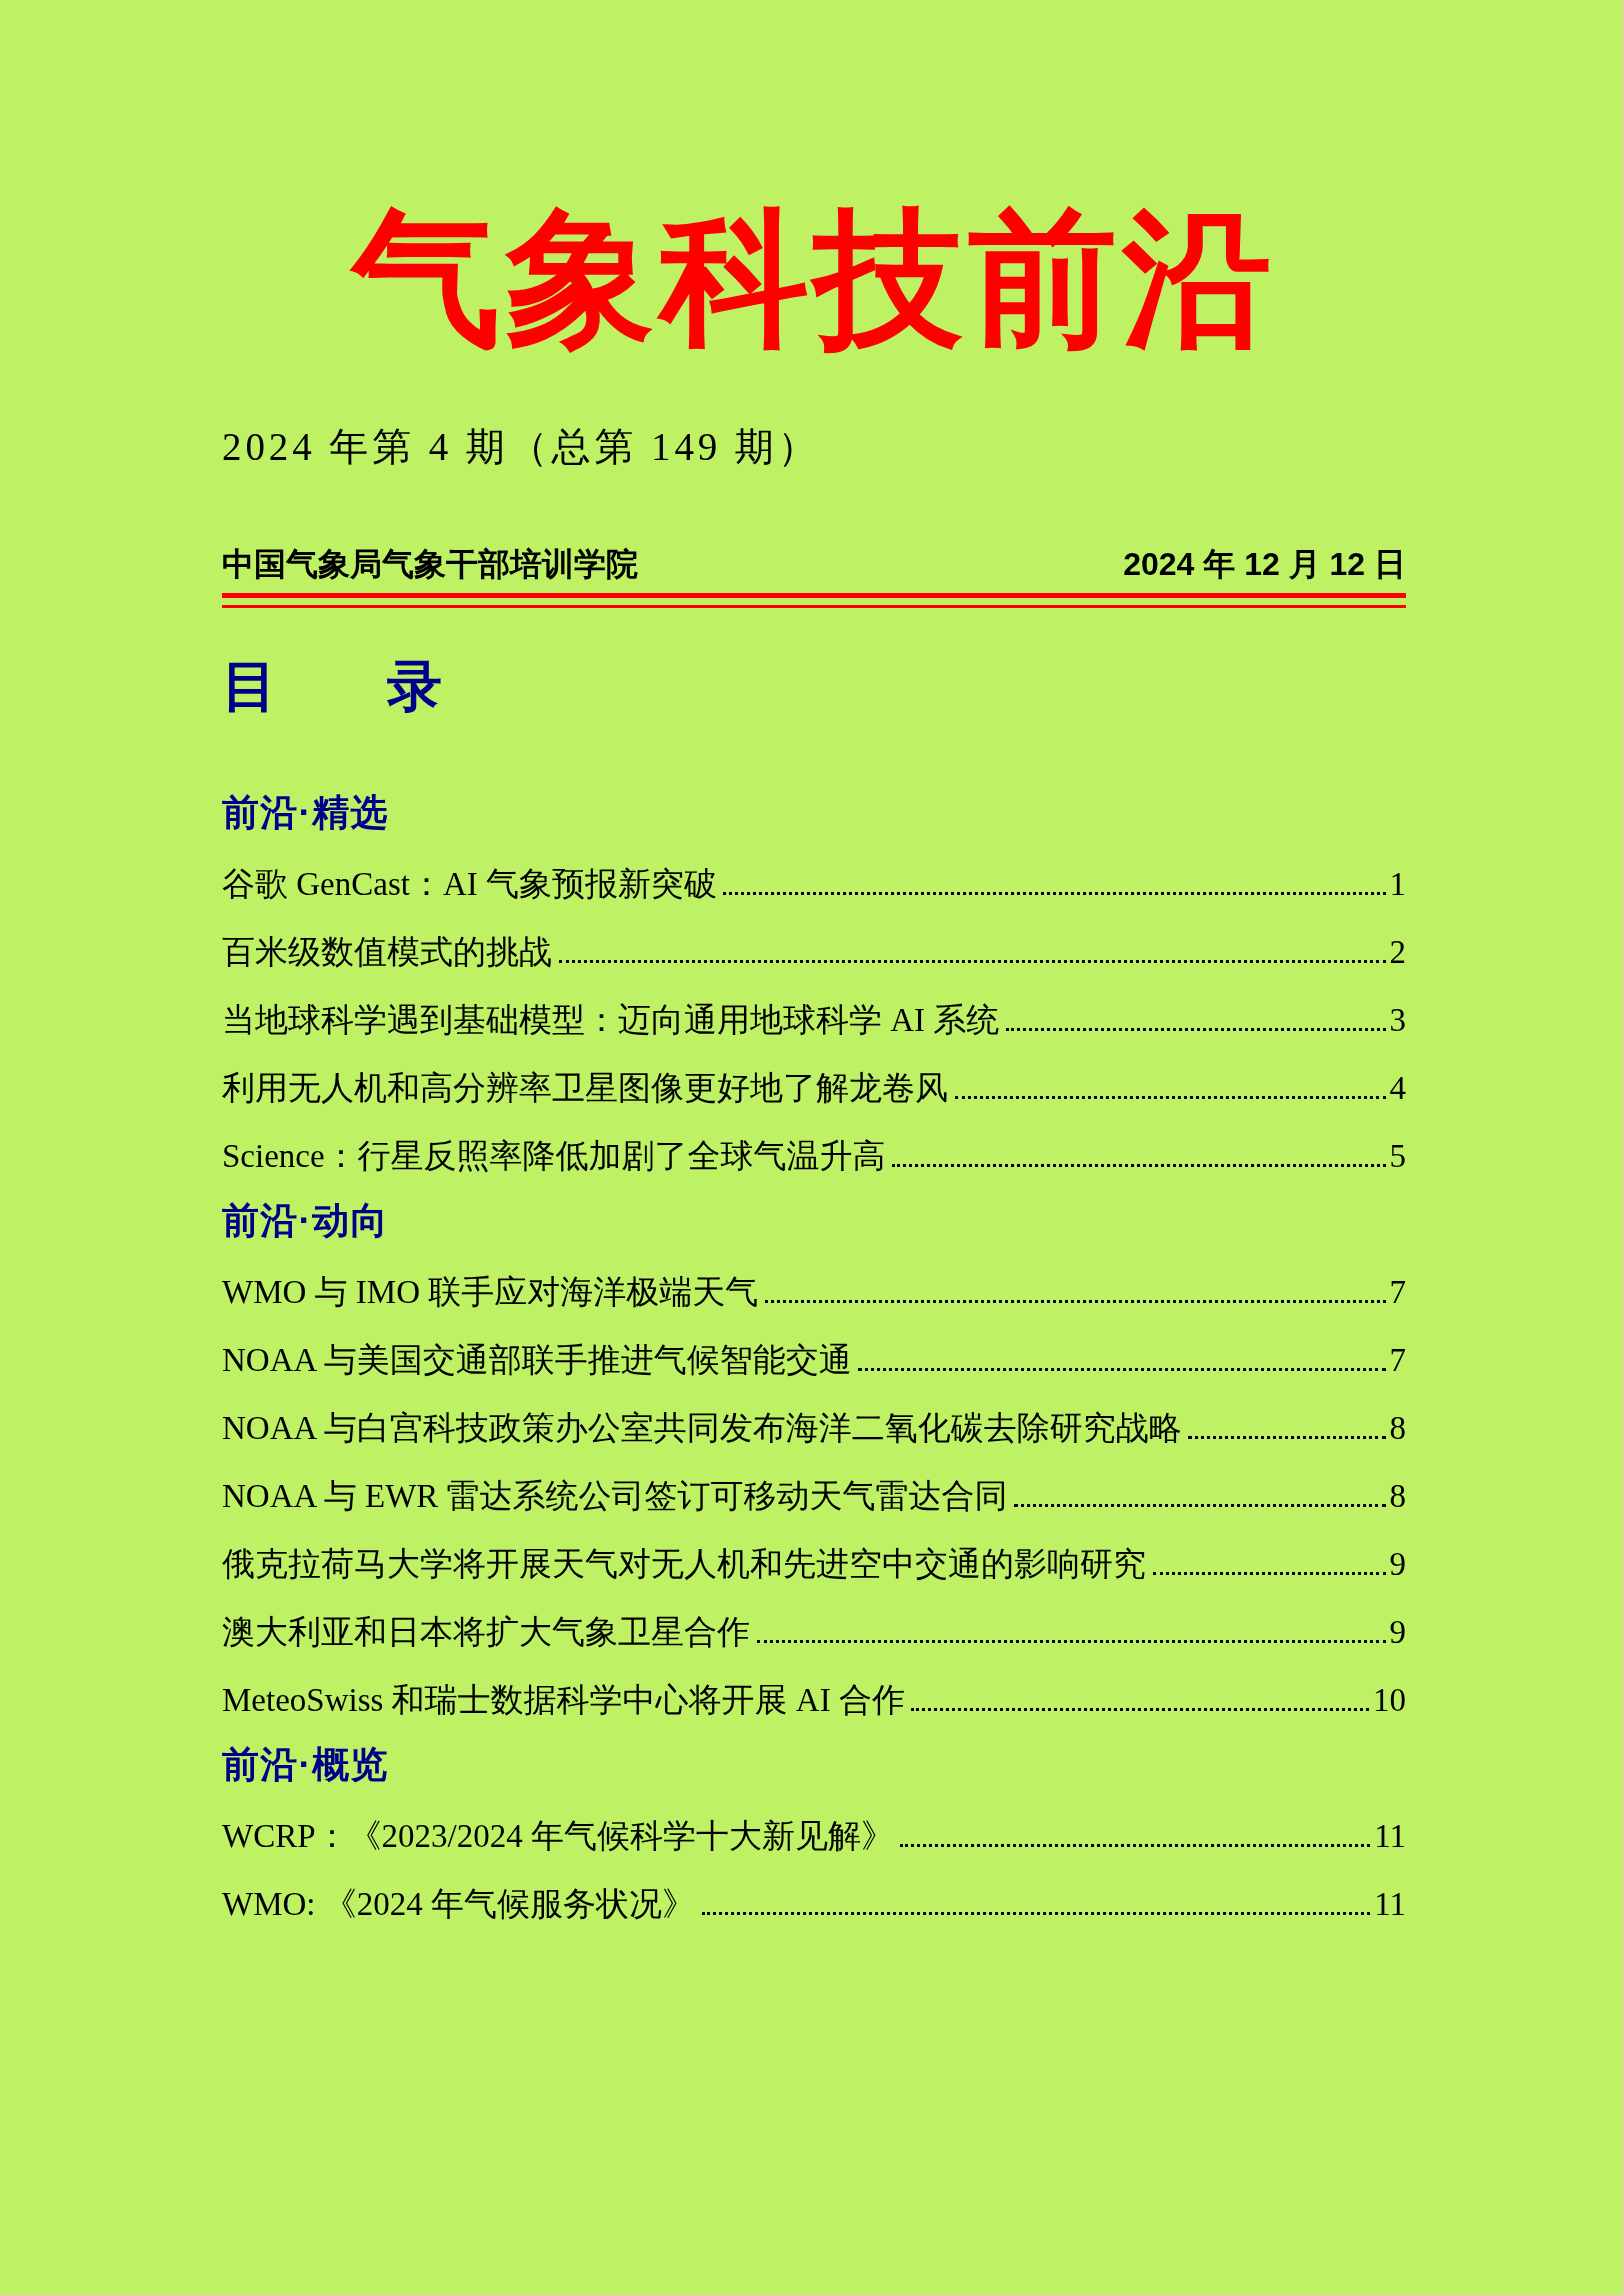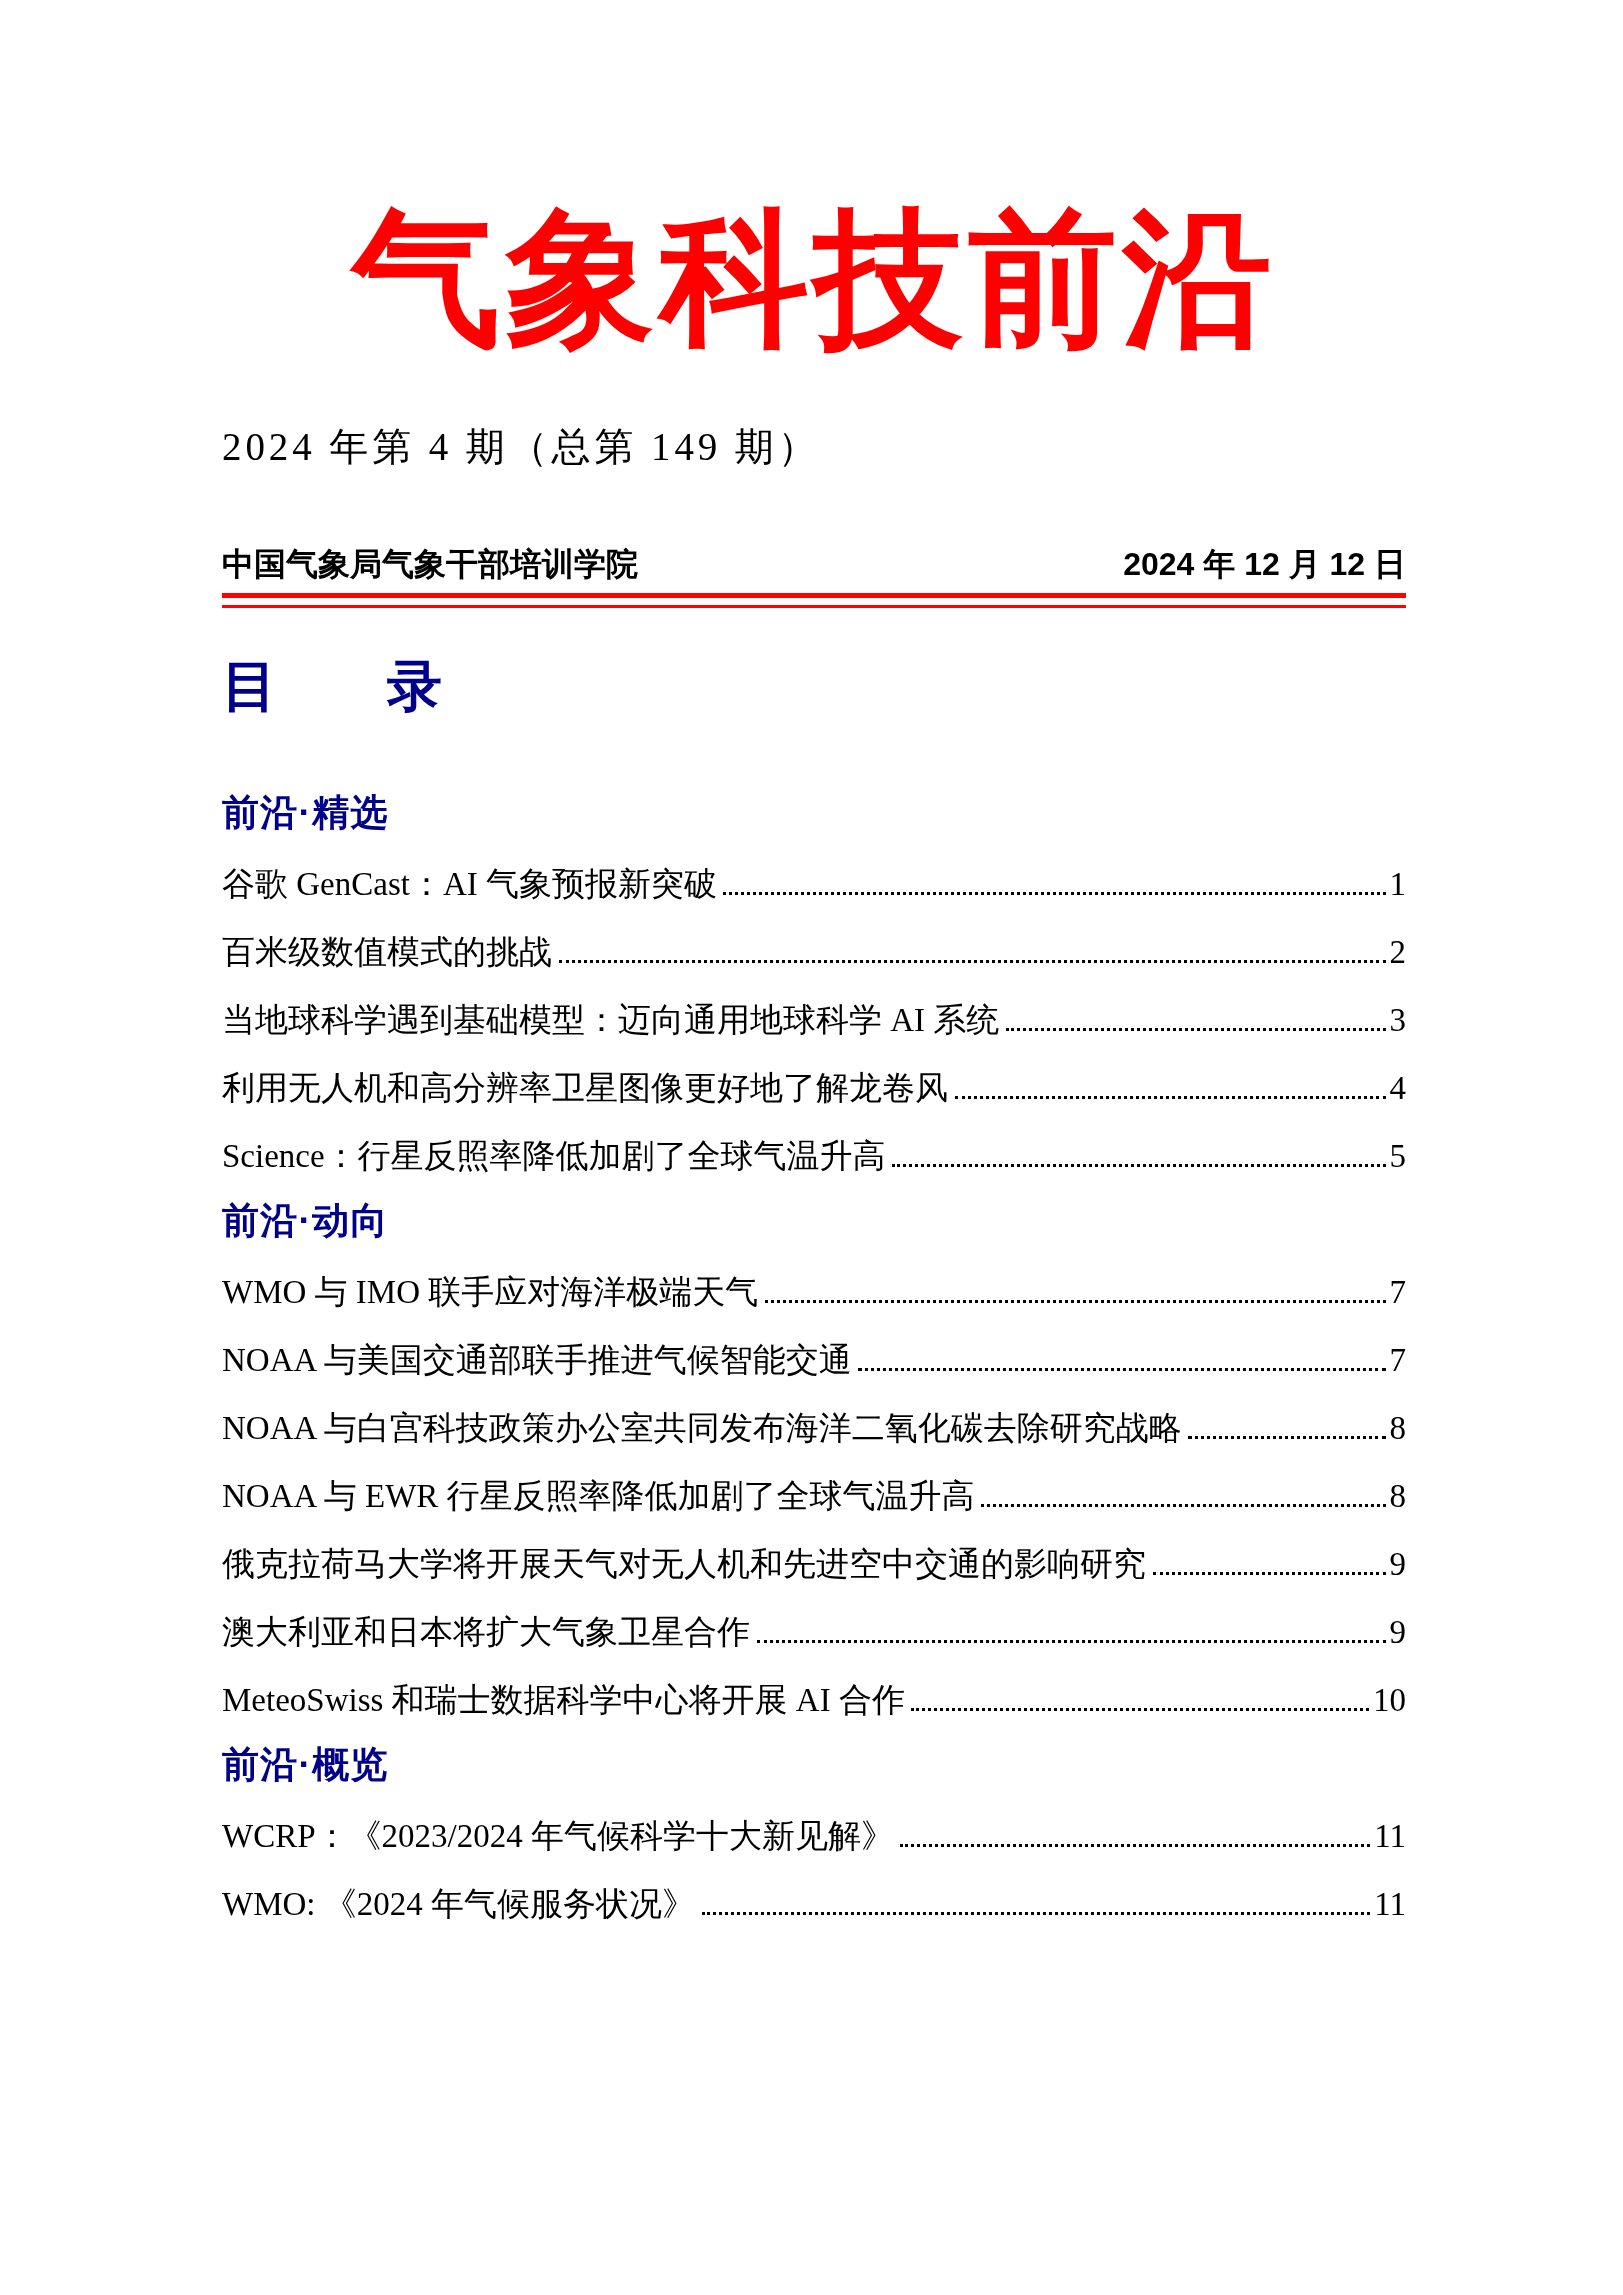--- a/index.html
+++ b/index.html
@@ -1,20 +1,20 @@
 <!DOCTYPE html>
 <html lang="zh" style="font-size:10.5px"><head>
 <meta charset="utf-8">
 <style>
   html, body { margin: 0; padding: 0; background: #888; }
   .page {
     width: 1623px;
     height: 2295px;
     margin: 0 auto;
-    background: #ffffff;
+    background: #bef264;
     box-sizing: border-box;
     padding: 182px 217px 0 222px;
     font-family: "Liberation Serif", "DejaVu Serif", serif;
     color: #000;
     overflow: hidden;
   }
   
   .brand {
     margin: 0;
     text-align: center;
@@ -139,21 +139,21 @@
         <span class="toc-text">NOAA 与美国交通部联手推进气候智能交通</span>
         <span class="dots"></span>
         <span class="pg">7</span>
       </div>
       <div class="toc-row">
         <span class="toc-text">NOAA 与白宫科技政策办公室共同发布海洋二氧化碳去除研究战略</span>
         <span class="dots"></span>
         <span class="pg">8</span>
       </div>
       <div class="toc-row">
-        <span class="toc-text">NOAA 与 EWR 行星反照率降低加剧了全球气温升高</span>
+        <span class="toc-text">NOAA 与 EWR 雷达系统公司签订可移动天气雷达合同</span>
         <span class="dots"></span>
         <span class="pg">8</span>
       </div>
       <div class="toc-row">
         <span class="toc-text">俄克拉荷马大学将开展天气对无人机和先进空中交通的影响研究</span>
         <span class="dots"></span>
         <span class="pg">9</span>
       </div>
       <div class="toc-row">
         <span class="toc-text">澳大利亚和日本将扩大气象卫星合作</span>

